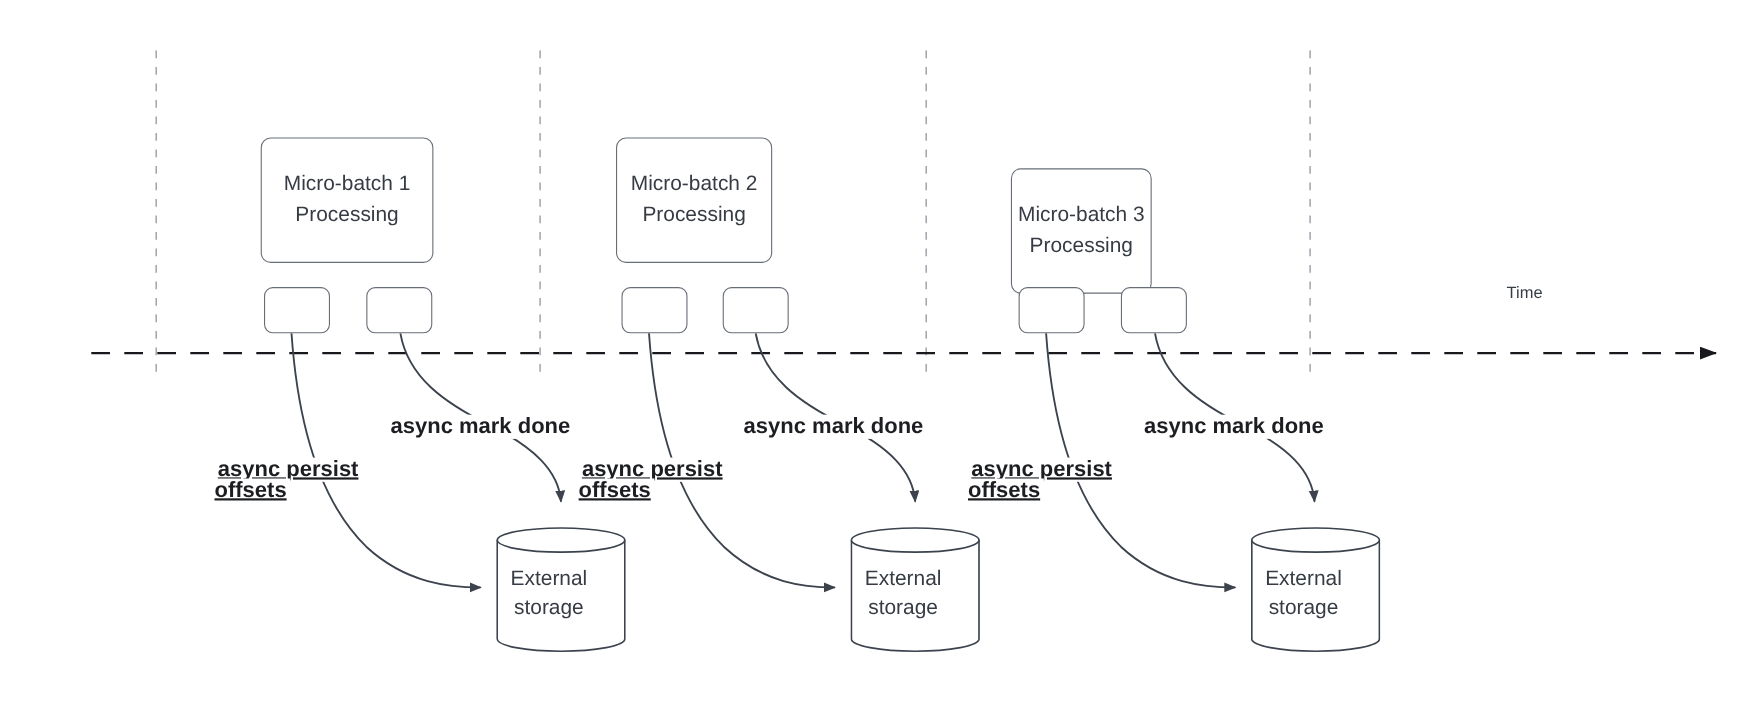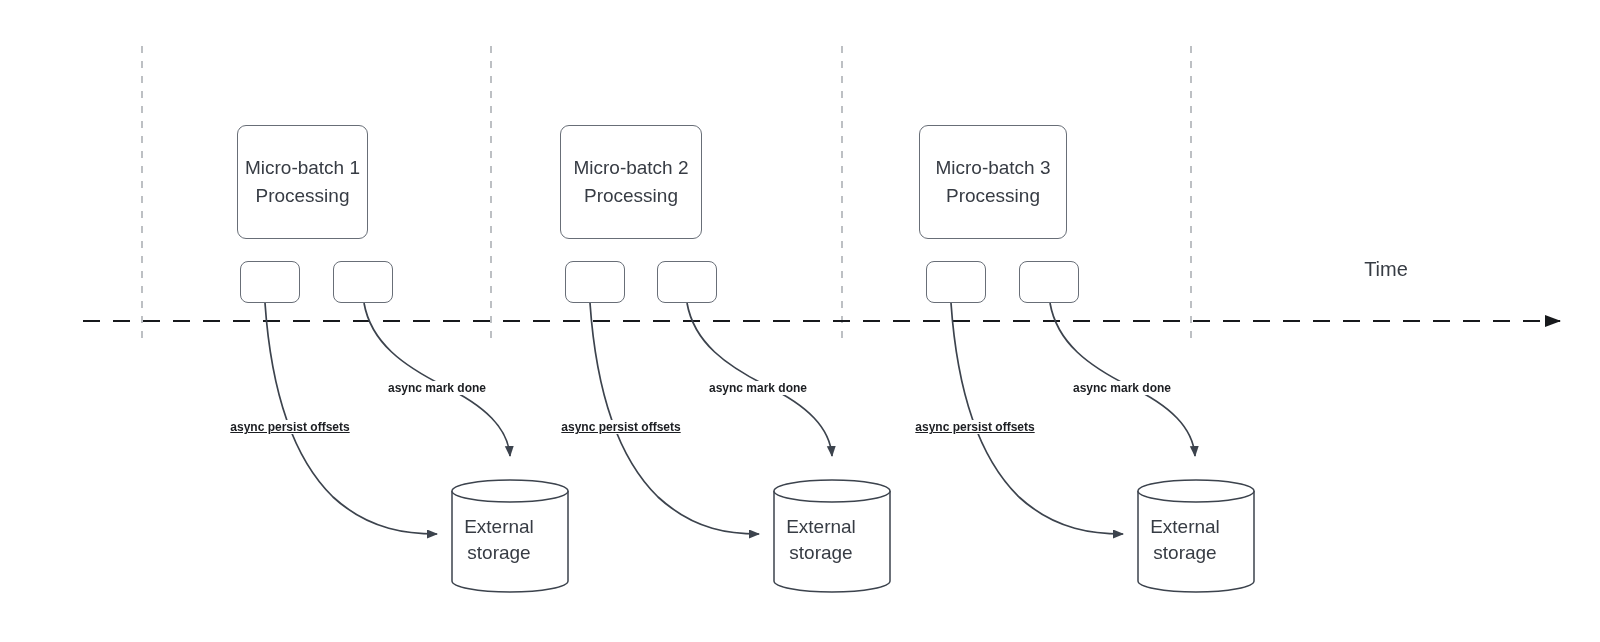--- a/index.html
+++ b/index.html
@@ -55,22 +55,21 @@
     top: 261px;
     width: 60px;
     height: 42px;
     border: 1.5px solid var(--box_border, #70757d);
     border-radius: 8px;
     background: #ffffff;
     box-sizing: border-box;
   }
   .flow-label {
     position: absolute;
-    text-align: center;
-    font-size: 12px;
+    font-size: 20px;
     font-weight: bold;
     color: var(--label_text, #1c1e22);
     line-height: 19px;
   }
   .flow-label span { background: #ffffff; padding: 0 3px; }
   .persist-label { top: 418px; width: 190px; text-decoration: underline; }
   .markdone-label { top: 379px; width: 170px; }
   .cylinder {
     position: absolute;
     top: 478px;
@@ -91,21 +90,21 @@
     line-height: 26px;
     color: var(--text, #373c44);
     white-space: pre-line;
   }
   .time-label {
     position: absolute;
     left: 1336px;
     top: 258px;
     width: 100px;
     text-align: center;
-    font-size: 20px;
+    font-size: 15px;
     color: var(--text, #3a404a);
   }
   .arrow-head { fill: var(--line, #3c434d); }
   .time-arrow-head { fill: var(--timeline, #17191c); }
 </style>
 </head>
 <body>
 
 <div class="stage">
 
@@ -129,21 +128,21 @@
     <path class="curve" d="M 265,303 C 270,375 287,452 333,497 C 370,531 410,534 437,534" marker-end="url(#flowArrow)"></path>
     <path class="curve" d="M 364,303 C 371,343 404,366 444,386 C 485,406 508,428 510,456" marker-end="url(#flowArrow)"></path>
 
     <path class="curve" d="M 590,303 C 595,375 612,452 658,497 C 695,531 732,534 759,534" marker-end="url(#flowArrow)"></path>
     <path class="curve" d="M 687,303 C 694,343 727,366 767,386 C 808,406 830,428 832,456" marker-end="url(#flowArrow)"></path>
 
     <path class="curve" d="M 951,303 C 956,375 973,452 1019,497 C 1056,531 1096,534 1123,534" marker-end="url(#flowArrow)"></path>
     <path class="curve" d="M 1050,303 C 1057,343 1089,366 1129,386 C 1171,406 1193,428 1195,456" marker-end="url(#flowArrow)"></path>
   </svg>
 
-  <div class="batch-box" style="left:237px; width:131px;">Micro-batch 1
+  <div class="batch-box" style="left:237px; width:157px;">Micro-batch 1
 Processing</div>
   <div class="task-box" style="left:240px;"></div>
   <div class="task-box" style="left:333px;"></div>
   <div class="flow-label persist-label" style="left:195px;">
     <span>async persist offsets</span>
   </div>
   <div class="flow-label markdone-label" style="left:352px;">
     <span>async mark done</span>
   </div>
   <svg class="cylinder" style="left:451px;" viewBox="0 0 118 116">
@@ -163,21 +162,21 @@
   <div class="flow-label markdone-label" style="left:673px;">
     <span>async mark done</span>
   </div>
   <svg class="cylinder" style="left:773px;" viewBox="0 0 118 116">
     <path class="cyl-shape" d="M1,13 L1,103 A58,11 0 0 0 117,103 L117,13"></path>
     <ellipse class="cyl-shape" cx="59" cy="13" rx="58" ry="11"></ellipse>
   </svg>
   <div class="storage-label" style="left:773px;">External
 storage</div>
 
-  <div class="batch-box" style="left:919px; width:148px;">Micro-batch 3
+  <div class="batch-box" style="left:919px; width:128px;margin-top:28px;">Micro-batch 3
 Processing</div>
   <div class="task-box" style="left:926px;"></div>
   <div class="task-box" style="left:1019px;"></div>
   <div class="flow-label persist-label" style="left:880px;">
     <span>async persist offsets</span>
   </div>
   <div class="flow-label markdone-label" style="left:1037px;">
     <span>async mark done</span>
   </div>
   <svg class="cylinder" style="left:1137px;" viewBox="0 0 118 116">

